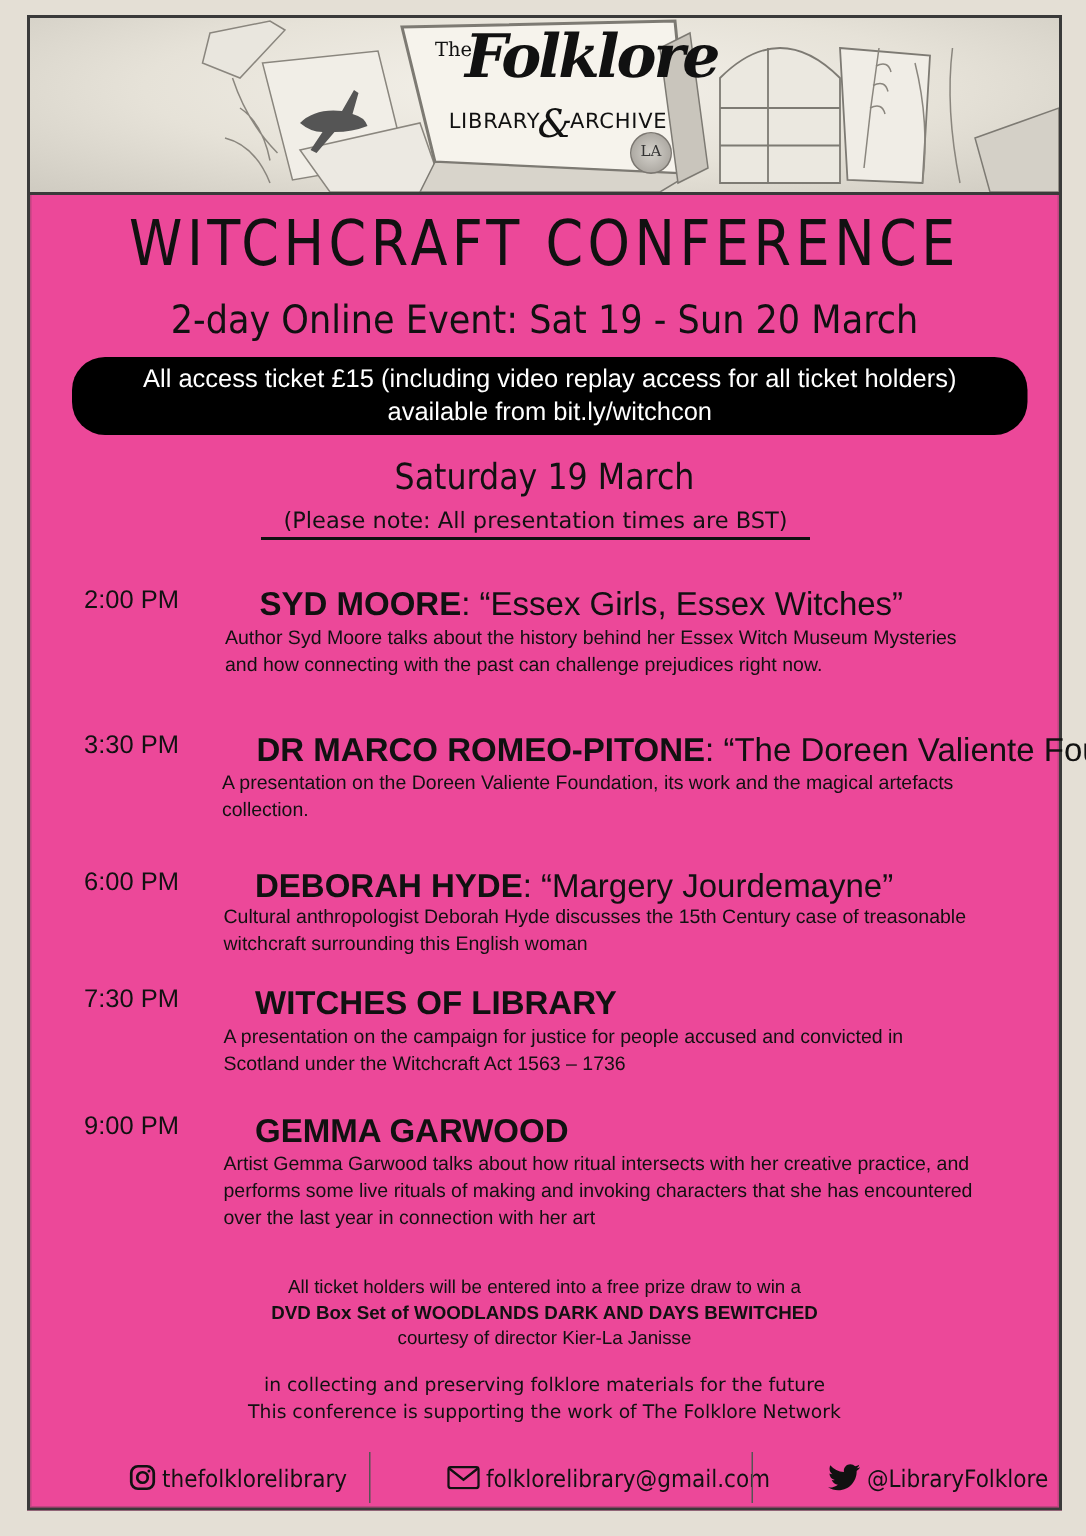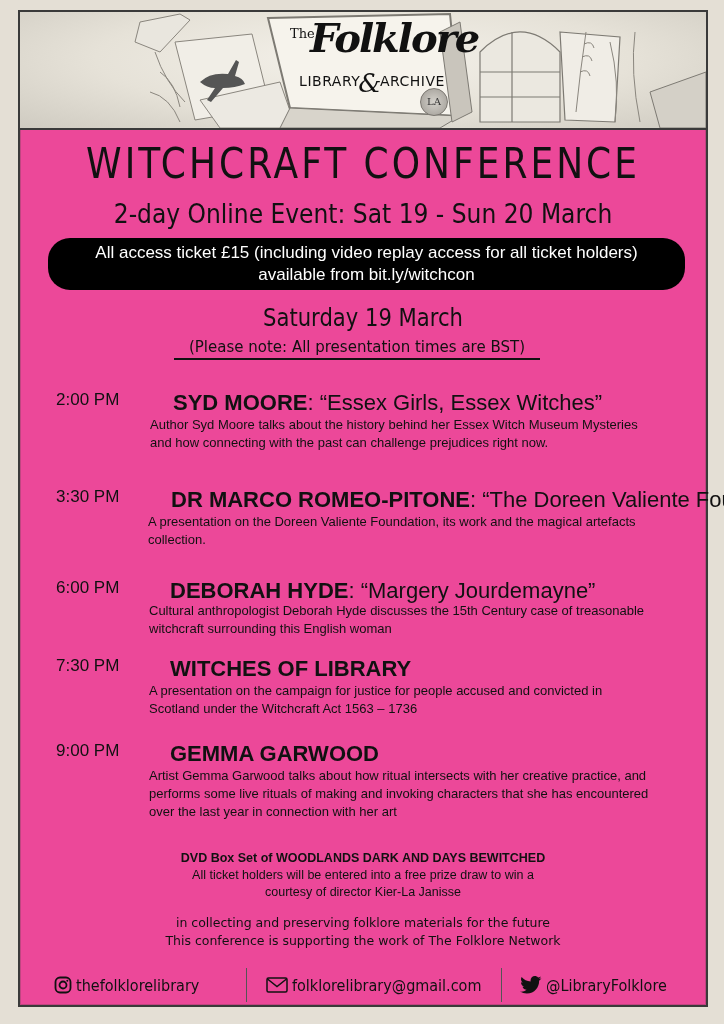--- a/index.html
+++ b/index.html
@@ -116,21 +116,21 @@
     text-align: center; font-family: "DejaVu Sans", sans-serif;
     font-size: 12.5px; line-height: 18px; color: #111;
   }
   .footer {
     position: absolute; left: 0; top: 954px; width: 100%; height: 36px;
   }
   .f-item {
     position: absolute; top: 8px; height: 22px;
     display: flex; align-items: center;
     font-family: "DejaVu Sans Condensed", "DejaVu Sans", sans-serif;
-    font-size: 16px; color: #111; white-space: nowrap;
+    font-size: 16px; color: #111; white-space: nowrap; margin-left: 32px;
   }
   .f-item svg { margin-right: 4px; }
   .divider {
     position: absolute; top: 2px; width: 1px; height: 34px; background: #555;
   }
 </style>
 </head>
 <body>
 
 <div class="frame">
@@ -214,22 +214,22 @@
     <div class="desc" style="left:129px;">A presentation on the campaign for justice for people accused and convicted in Scotland under the Witchcraft Act 1563 – 1736</div>
   </div>
 
   <div class="session" style="top:729px;">
     <div class="time">9:00 PM</div>
     <div class="heading" style="left:127px;"><b>GEMMA GARWOOD</b><span></span></div>
     <div class="desc" style="left:129px;">Artist Gemma Garwood talks about how ritual intersects with her creative practice, and performs some live rituals of making and invoking characters that she has encountered over the last year in connection with her art</div>
   </div>
 
   <div class="prize">
+    <div>All ticket holders will be entered into a free prize draw to win a</div>
     <div style="font-weight:bold;">DVD Box Set of WOODLANDS DARK AND DAYS BEWITCHED</div>
-    <div>All ticket holders will be entered into a free prize draw to win a</div>
     <div>courtesy of director Kier-La Janisse</div>
   </div>
 
   <div class="support">
     <div>in collecting and preserving folklore materials for the future</div>
     <div>This conference is supporting the work of  The Folklore Network</div>
   </div>
 
   <div class="footer">
     <div class="f-item" style="left:34px;">

